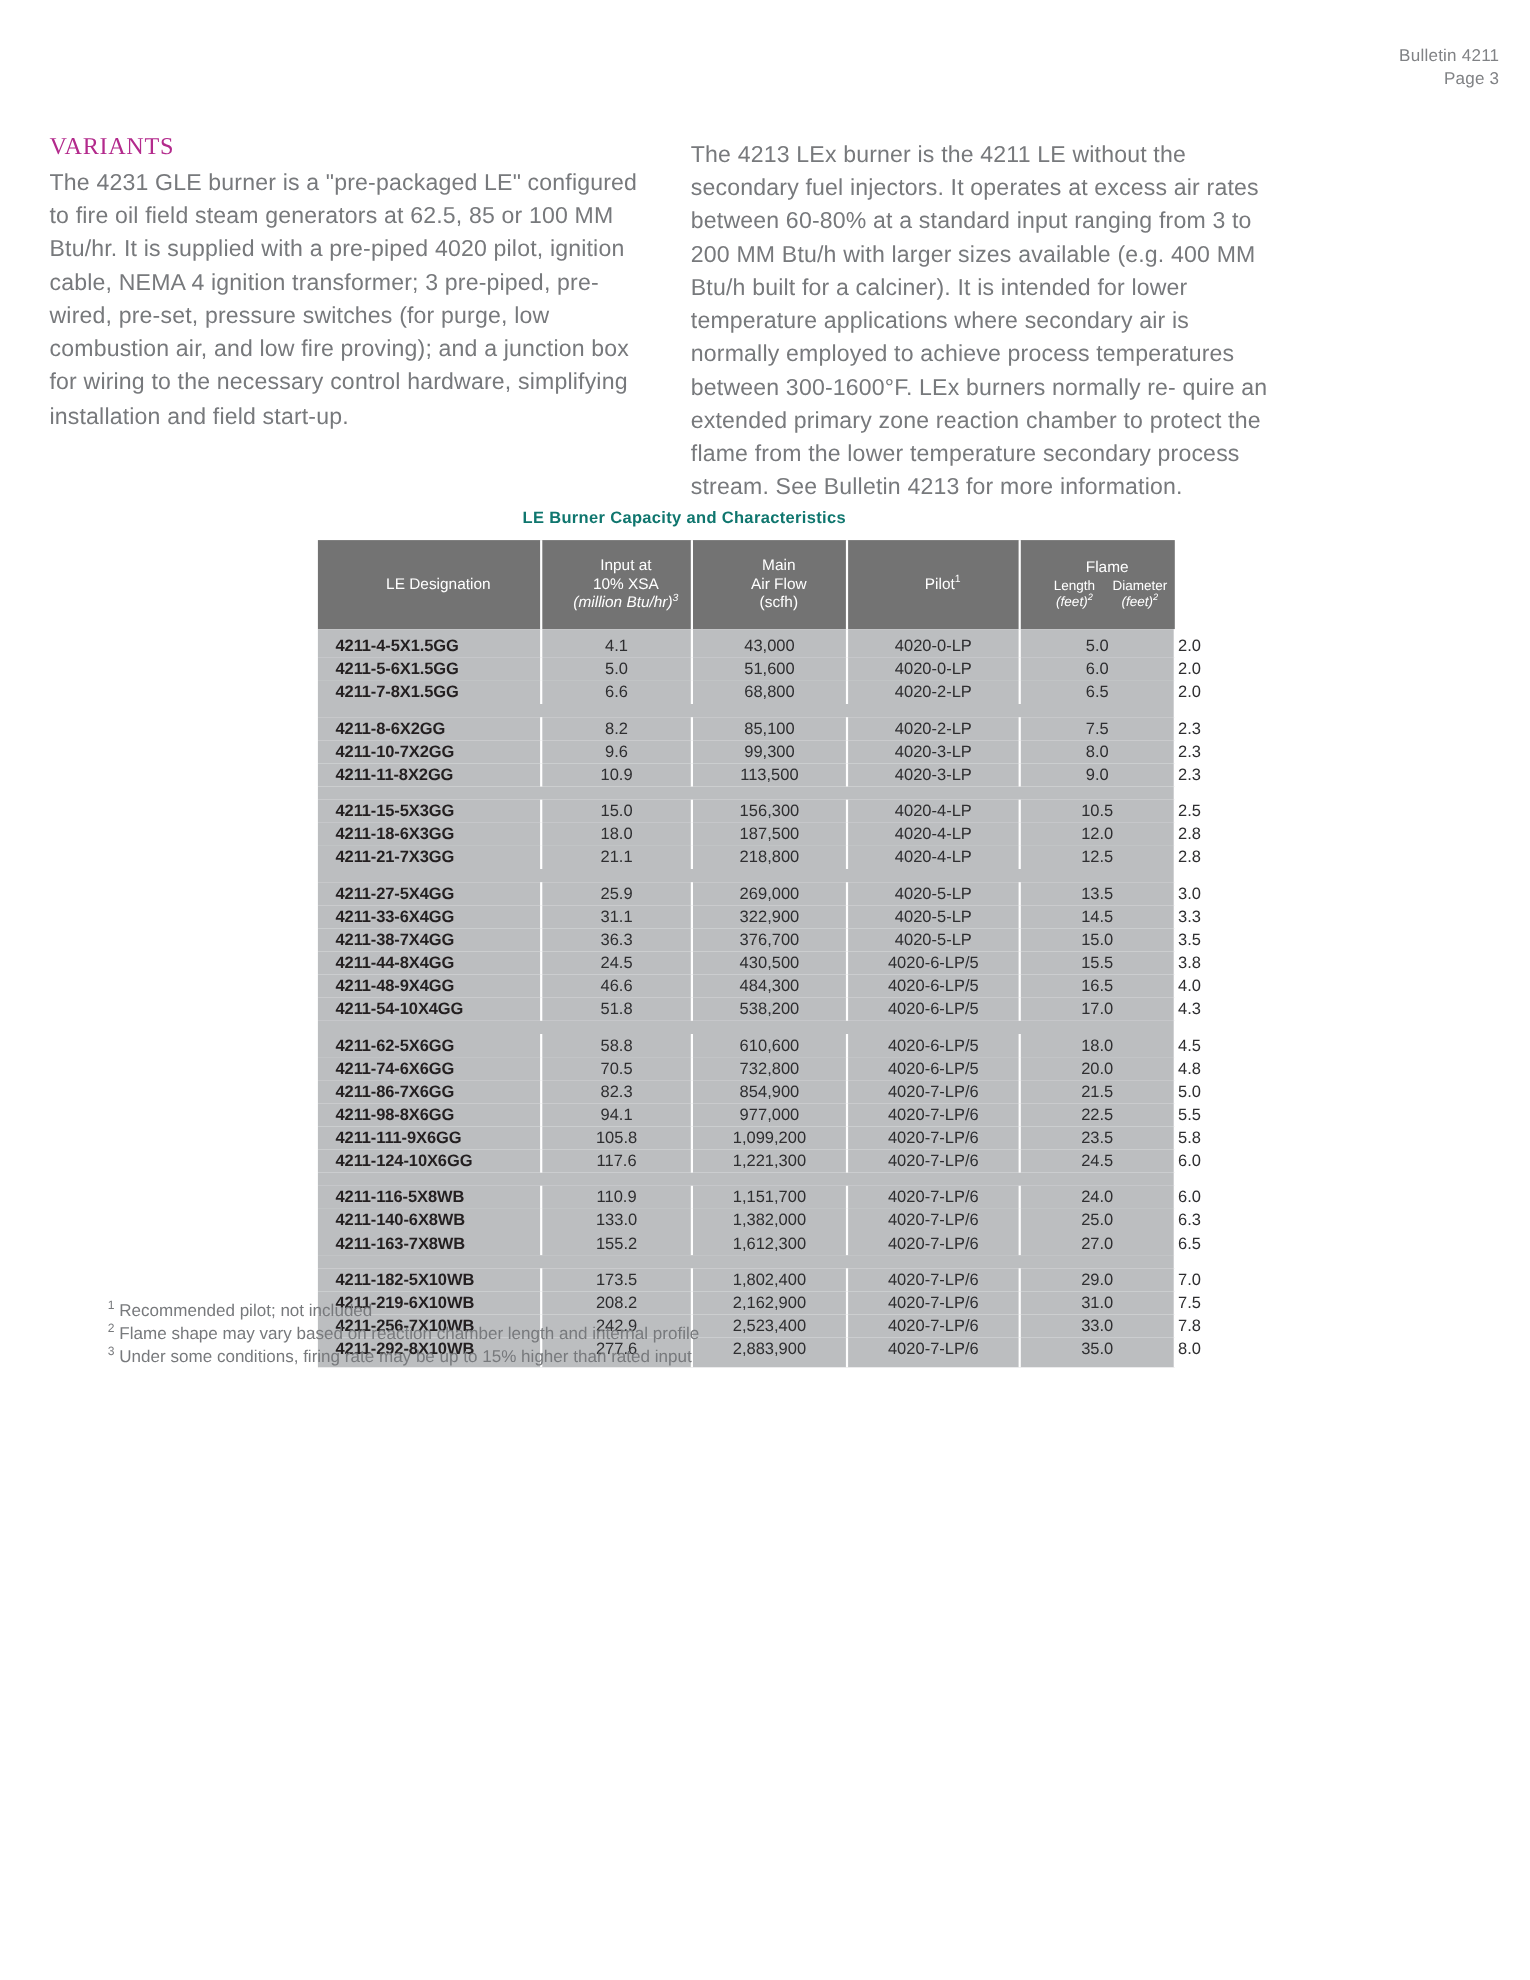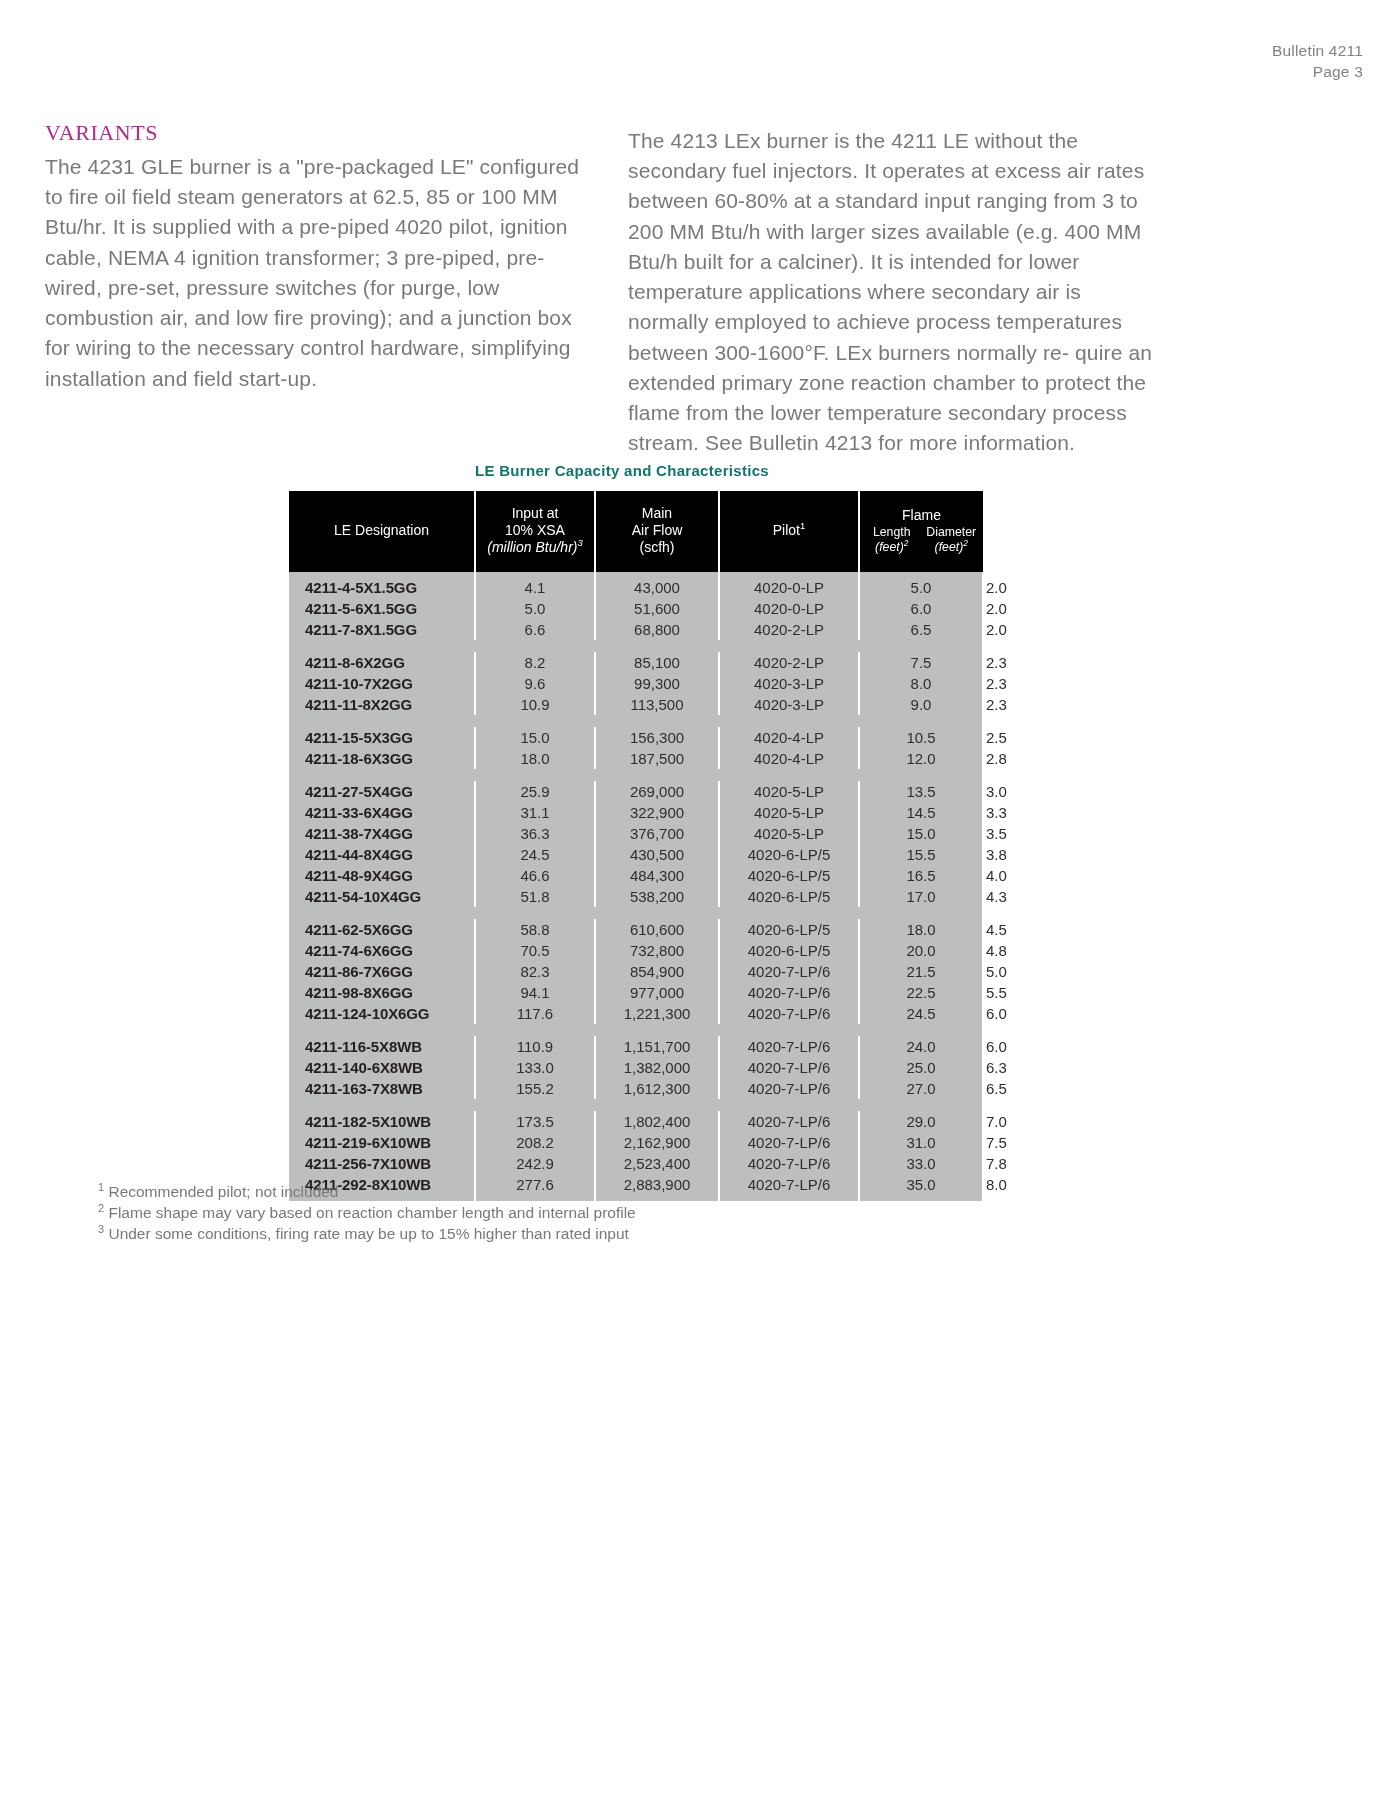--- a/index.html
+++ b/index.html
@@ -74,26 +74,26 @@
     color: #0f766e;
     letter-spacing: 0.3px;
     margin-bottom: 12px;
   }
   table.capacity {
     border-collapse: collapse;
     width: 666px;
     table-layout: fixed;
   }
   table.capacity thead th {
-    background: #000000;
+    background: #737373;
     color: #ffffff;
     font-weight: normal;
     font-size: 14px;
     line-height: 1.22;
-    padding: 8px 2px 9px 2px;
+    padding: 8px 2px 9px 19px;
     vertical-align: middle;
     text-align: center;
     border-right: 2px solid #ffffff;
   }
   table.capacity thead th:last-child { border-right: none; }
   th.c-desig { width: 181px; }
   th.c-input { width: 114px; }
   th.c-air   { width: 118px; }
   th.c-pilot { width: 134px; }
   th.c-flame { width: 119px; padding: 0; }
@@ -280,20 +280,28 @@
           <td class="dia">2.5</td>
         </tr>
         <tr>
           <td class="desig">4211-18-6X3GG</td>
           <td>18.0</td>
           <td>187,500</td>
           <td>4020-4-LP</td>
           <td class="len">12.0</td>
           <td class="dia">2.8</td>
         </tr>
+        <tr>
+          <td class="desig">4211-21-7X3GG</td>
+          <td>21.1</td>
+          <td>218,800</td>
+          <td>4020-4-LP</td>
+          <td class="len">12.5</td>
+          <td class="dia">2.8</td>
+        </tr>
         <tr class="spacer">
           <td colspan="6"></td>
         </tr>
         <tr>
           <td class="desig">4211-27-5X4GG</td>
           <td>25.9</td>
           <td>269,000</td>
           <td>4020-5-LP</td>
           <td class="len">13.5</td>
           <td class="dia">3.0</td>
@@ -367,20 +375,28 @@
         </tr>
         <tr>
           <td class="desig">4211-98-8X6GG</td>
           <td>94.1</td>
           <td>977,000</td>
           <td>4020-7-LP/6</td>
           <td class="len">22.5</td>
           <td class="dia">5.5</td>
         </tr>
         <tr>
+          <td class="desig">4211-111-9X6GG</td>
+          <td>105.8</td>
+          <td>1,099,200</td>
+          <td>4020-7-LP/6</td>
+          <td class="len">23.5</td>
+          <td class="dia">5.8</td>
+        </tr>
+        <tr>
           <td class="desig">4211-124-10X6GG</td>
           <td>117.6</td>
           <td>1,221,300</td>
           <td>4020-7-LP/6</td>
           <td class="len">24.5</td>
           <td class="dia">6.0</td>
         </tr>
         <tr class="spacer">
           <td colspan="6"></td>
         </tr>

